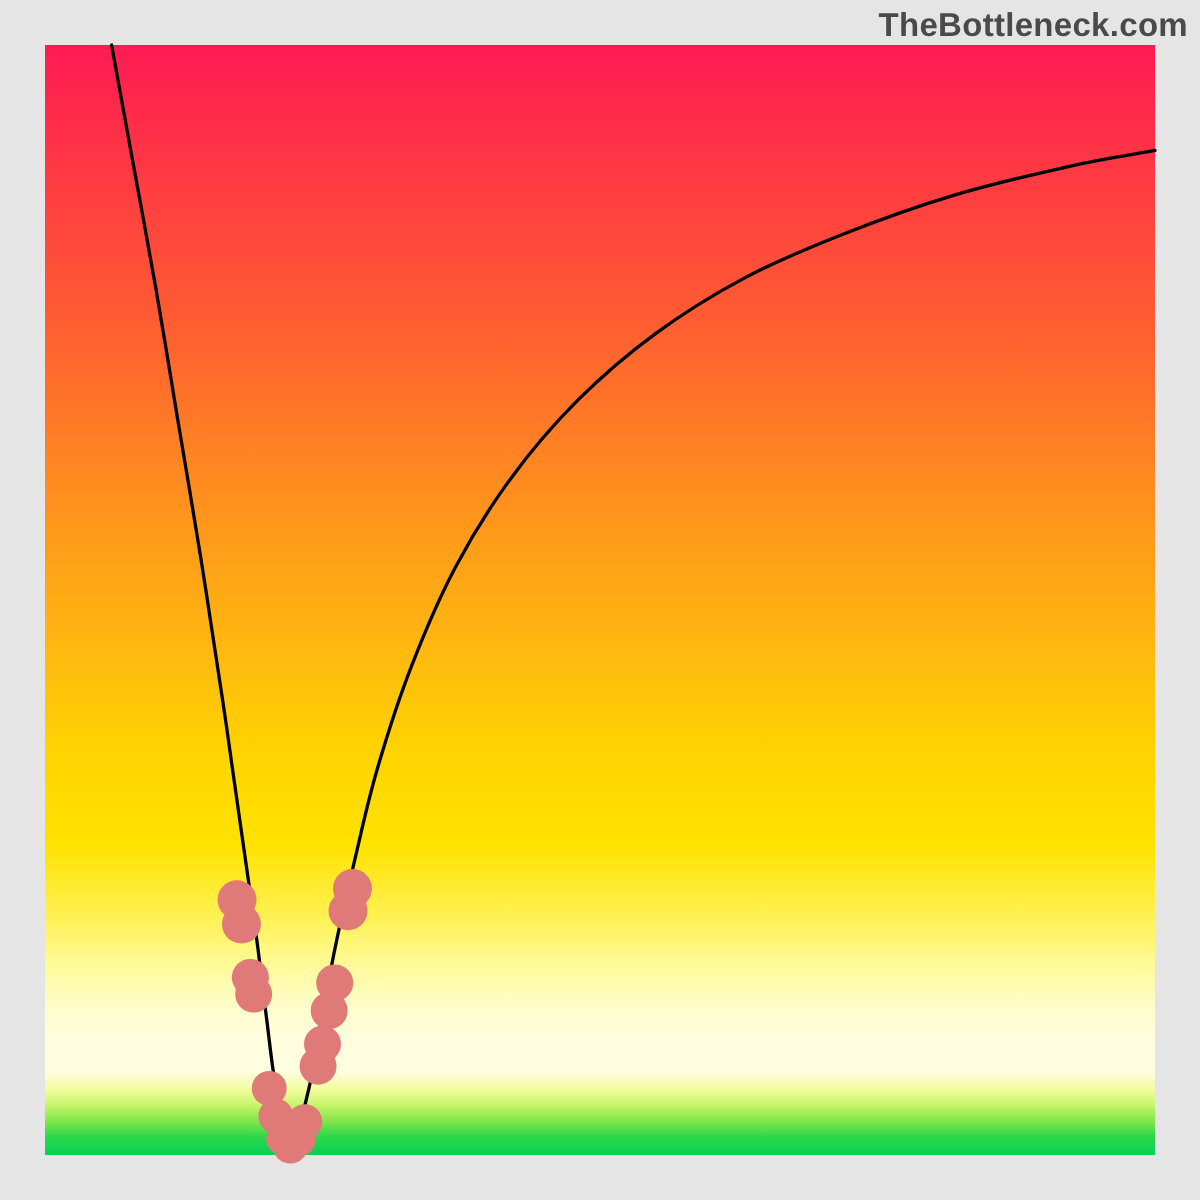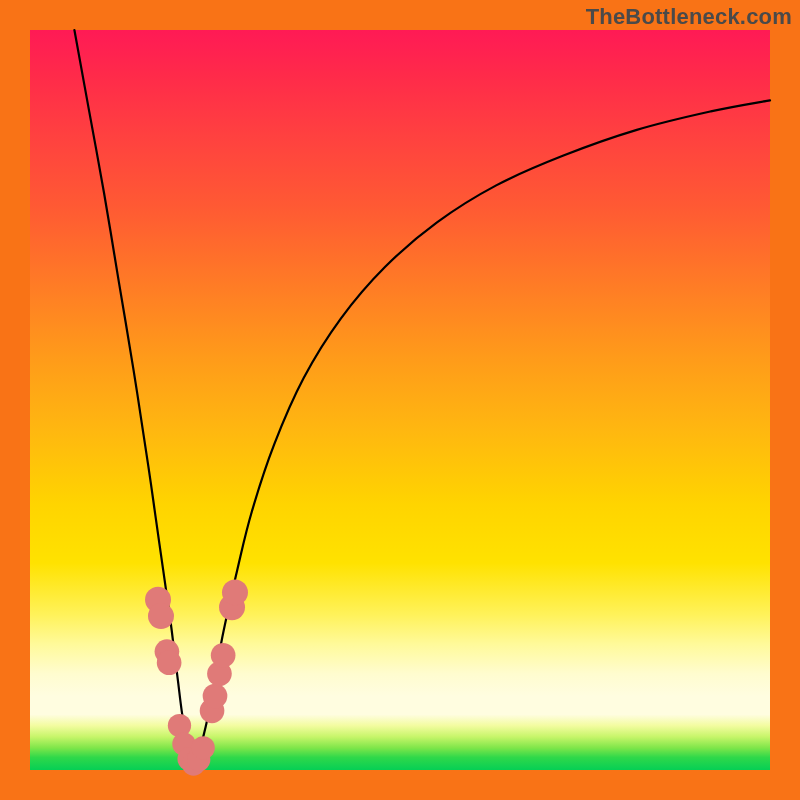--- a/index.html
+++ b/index.html
@@ -10,21 +10,21 @@
     overflow: hidden;
     background: #000;
     font-family: Arial, Helvetica, sans-serif;
   }
   .frame {
     position: absolute;
     left: 0;
     top: 0;
     width: 800px;
     height: 800px;
-    background: #f97316;
+    background: #e5e5e5;
   }
   .plot {
     position: absolute;
     left: 30px;
     top: 30px;
     width: 740px;
     height: 740px;
     
     background: linear-gradient(
       to bottom,

